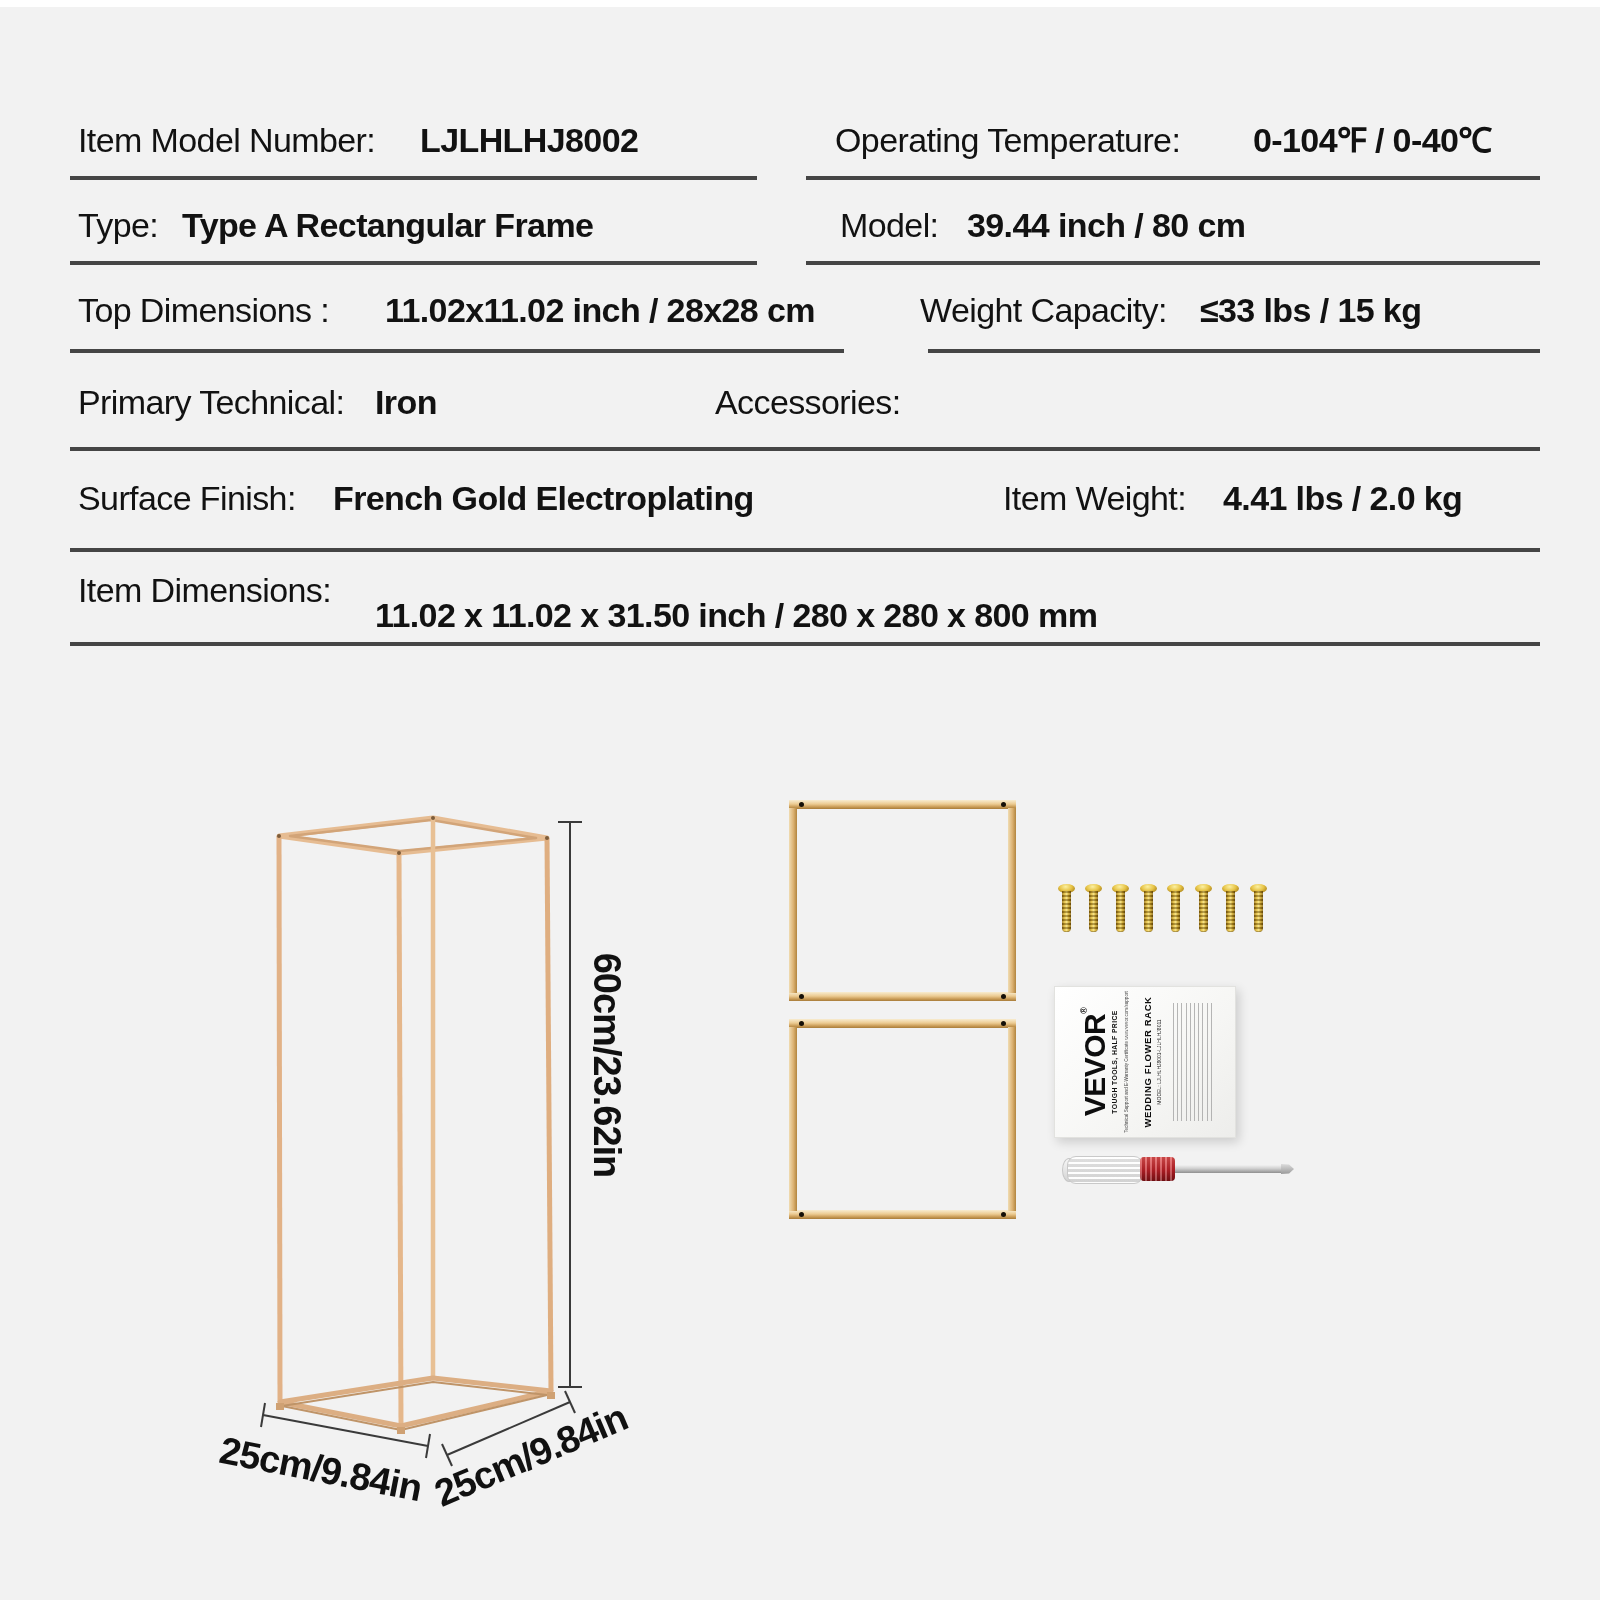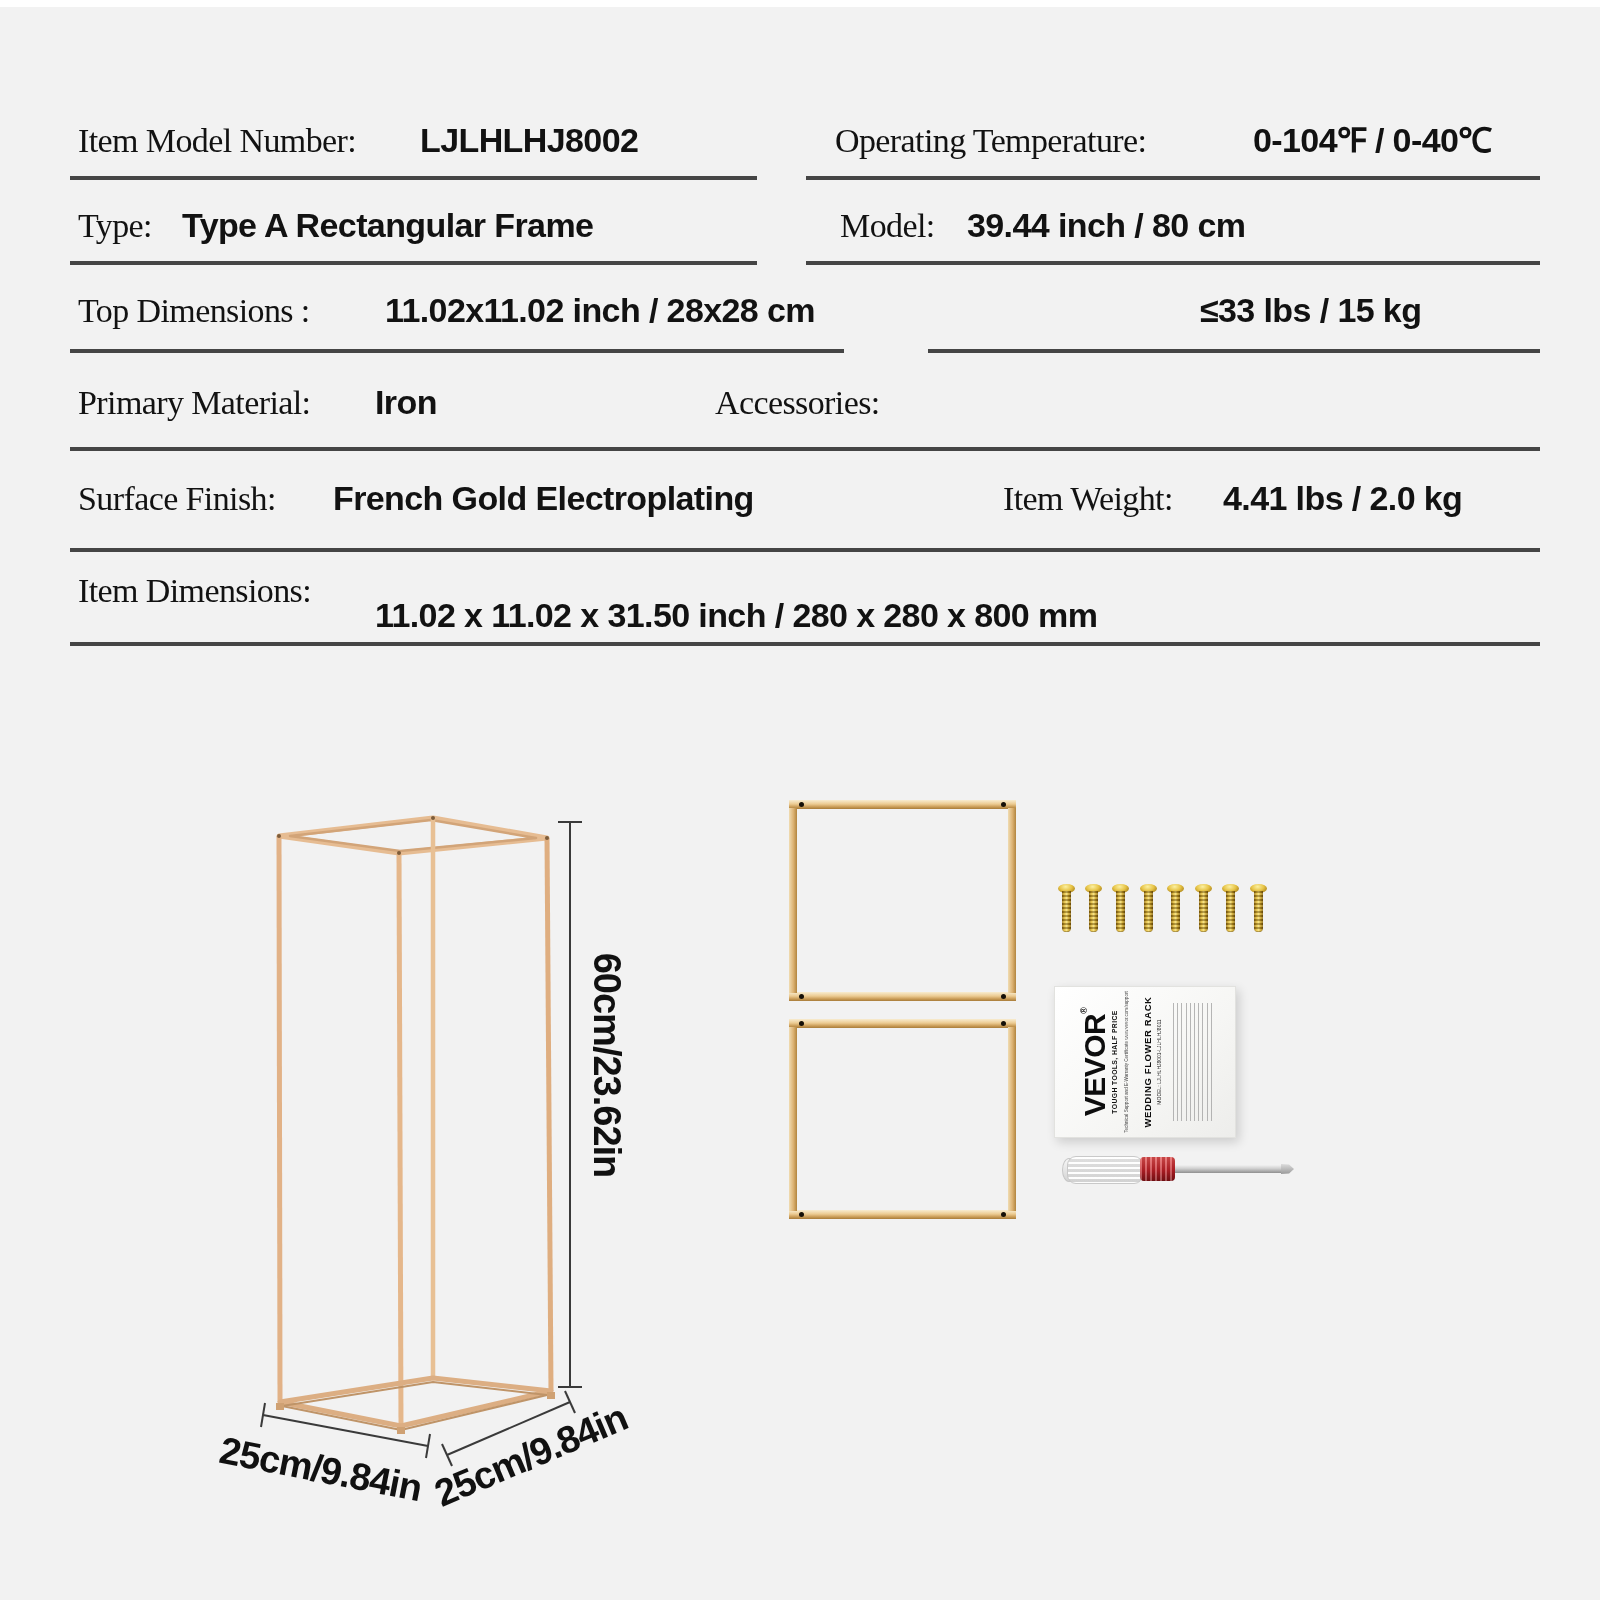--- a/index.html
+++ b/index.html
@@ -4,21 +4,21 @@
 <style>
   html,body{margin:0;padding:0;background:#e8e8e8;}
   .canvas{
     position:relative;width:1600px;height:1600px;overflow:hidden;
     background:#f2f2f2;font-family:"Liberation Sans",sans-serif;color:#111;
   }
   .top-strip{position:absolute;left:0;top:0;width:1600px;height:7px;background:#ffffff;}
 
   
   .cell{position:absolute;white-space:nowrap;font-size:34px;line-height:42px;letter-spacing:-0.6px;color:#121212;}
-  .lbl{font-weight:400;font-family:Liberation Serif, serif;}
+  .lbl{font-weight:400;}
   .val{font-weight:700;}
   .hline{position:absolute;height:4px;background:#454545;}
 
   
   .stand-svg{position:absolute;left:170px;top:770px;}
 
   
   .gframe{position:absolute;}
   .gbar{position:absolute;}
   .gbar.h{left:0;width:100%;height:9px;background:linear-gradient(180deg,#f8ecd0 0%,#eccb92 45%,#c89a55 78%,#a87c3a 100%);}
@@ -93,25 +93,26 @@
 
   <div class="cell" style="left:78px;top:204px"><span class="lbl">Type:</span></div>
   <div class="cell" style="left:182px;top:204px"><span class="val">Type A Rectangular Frame</span></div>
   <div class="cell" style="left:840px;top:204px"><span class="lbl">Model:</span></div>
   <div class="cell" style="left:967px;top:204px"><span class="val">39.44 inch / 80 cm</span></div>
   <div class="hline" style="left:70px;top:261px;width:687px"></div>
   <div class="hline" style="left:806px;top:261px;width:734px"></div>
 
   <div class="cell" style="left:78px;top:289px"><span class="lbl">Top Dimensions :</span></div>
   <div class="cell" style="left:385px;top:289px"><span class="val">11.02x11.02 inch / 28x28 cm</span></div>
+  <div class="cell" style="left:920px;top:289px"><span class="lbl">Weight Capacity:</span></div>
   <div class="cell" style="left:1200px;top:289px"><span class="val">≤33 lbs / 15 kg</span></div>
   <div class="hline" style="left:70px;top:349px;width:774px"></div>
   <div class="hline" style="left:928px;top:349px;width:612px"></div>
 
-  <div class="cell" style="left:78px;top:381px"><span class="lbl">Primary Material:</span></div>
+  <div class="cell" style="left:78px;top:381px"><span class="lbl">Primary Technical:</span></div>
   <div class="cell" style="left:375px;top:381px"><span class="val">Iron</span></div>
   <div class="cell" style="left:715px;top:381px"><span class="lbl">Accessories:</span></div>
   <div class="hline" style="left:70px;top:447px;width:1470px"></div>
 
   <div class="cell" style="left:78px;top:477px"><span class="lbl">Surface Finish:</span></div>
   <div class="cell" style="left:333px;top:477px"><span class="val">French Gold Electroplating</span></div>
   <div class="cell" style="left:1003px;top:477px"><span class="lbl">Item Weight:</span></div>
   <div class="cell" style="left:1223px;top:477px"><span class="val">4.41 lbs / 2.0 kg</span></div>
   <div class="hline" style="left:70px;top:548px;width:1470px"></div>
 

